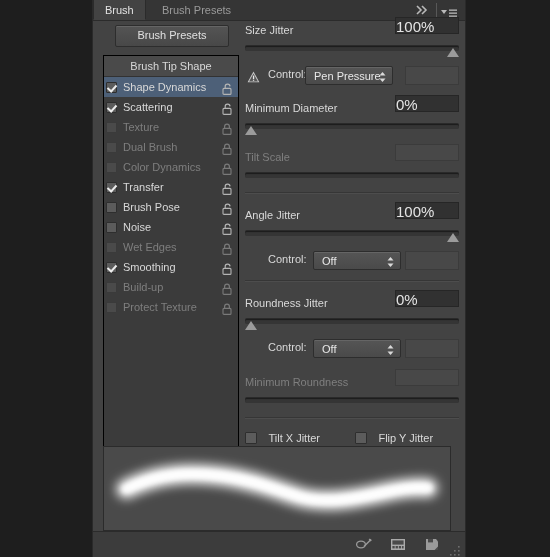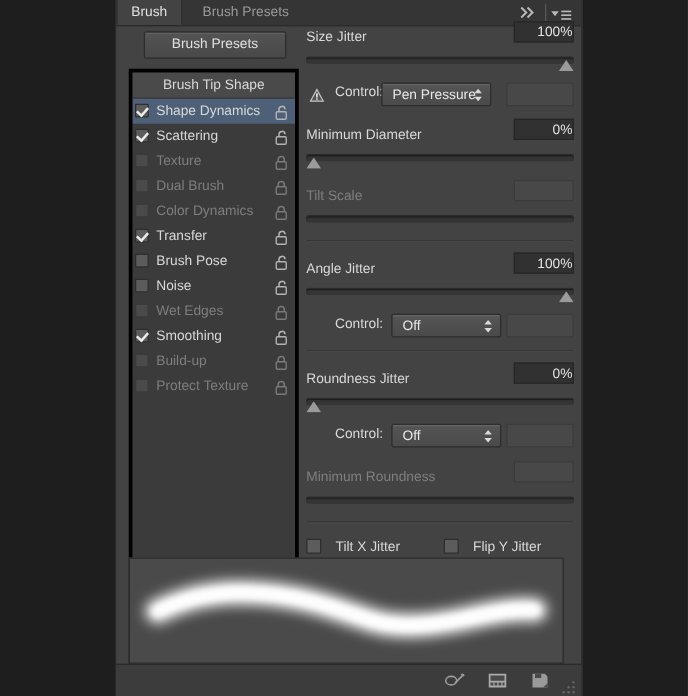--- a/index.html
+++ b/index.html
@@ -30,43 +30,43 @@
   #menu-ic{position:absolute;right:7px;top:5px;width:18px;height:11px;}
 
   
   #leftcol{position:absolute;left:10px;top:20px;width:138px;}
   #presets-btn{margin:5px 0 0 12px;width:112px;height:20px;line-height:19px;
                text-align:center;font-size:11px;color:#e0e0e0;
                background:linear-gradient(#545454,#484848);
                border:1px solid #2d2d2d;border-radius:2px;cursor:default;
                box-shadow:inset 0 1px 0 #656565;}
   #opt-list{margin-top:8px;width:136px;height:480px;background:#3b3b3b;
-            border:3px solid #000000;box-sizing:border-box;overflow:hidden;}
+            border:1px solid #000000;box-sizing:border-box;overflow:hidden;}
   #list-head{height:20px;line-height:20px;text-align:center;font-size:11px;
              color:#d8d8d8;background:#4a4a4a;border-bottom:1px solid #323232;}
   .opt{position:relative;height:20px;line-height:20px;padding-left:2px;
        font-size:11px;color:#d8d8d8;cursor:default;white-space:nowrap;}
   .opt.sel{background:#4d6078;}
   .opt.dim{color:#7e7e7e;}
   .cb{display:inline-block;width:11px;height:11px;vertical-align:-2px;
       margin-right:6px;background:#5c5c5c;border:1px solid #2e2e2e;
       border-radius:1px;position:relative;box-sizing:border-box;}
   .opt.dim .cb{background:#4a4a4a;border-color:#3a3a3a;}
   .cb.on:after{content:"";position:absolute;left:2px;top:0px;width:4px;
                height:7px;border:solid #ececec;border-width:0 2px 2px 0;
                transform:rotate(42deg);}
   .lock{position:absolute;right:6px;top:4px;width:10px;height:12px;}
 
   
   #rightcol{position:absolute;left:152px;top:20px;width:214px;height:418px;}
   .row{position:relative;}
   .lbl{font-size:11px;color:#d9d9d9;display:inline-block;}
   .lbl.dim{color:#7f7f7f;}
-  .val{position:absolute;right:0;top:-3px;width:48px;height:17px;
-       line-height:17px;text-align:right;font-size:11px;color:#e4e4e4;
+  .val{position:absolute;right:0;top:-3px;width:64px;height:17px;
+       line-height:17px;text-align:left;font-size:15px;color:#e4e4e4;
        background:#313131;border:1px solid #262626;box-sizing:border-box;}
   .val.blank{background:#484848;border-color:#3b3b3b;}
   .slider{position:relative;margin-top:7px;height:11px;}
   .track{position:absolute;left:0;right:0;top:0;height:5px;background:#353535;
          border-top:1px solid #2a2a2a;border-radius:2px;
          box-shadow:inset 0 1px 1px rgba(0,0,0,.5);}
   .thumb{position:absolute;top:3px;width:12px;height:9px;
          background:#9b9b9b;clip-path:polygon(50% 0,100% 100%,0 100%);}
   .sep{height:1px;background:#363636;border-bottom:1px solid #4d4d4d;
        margin:9px 0;}

